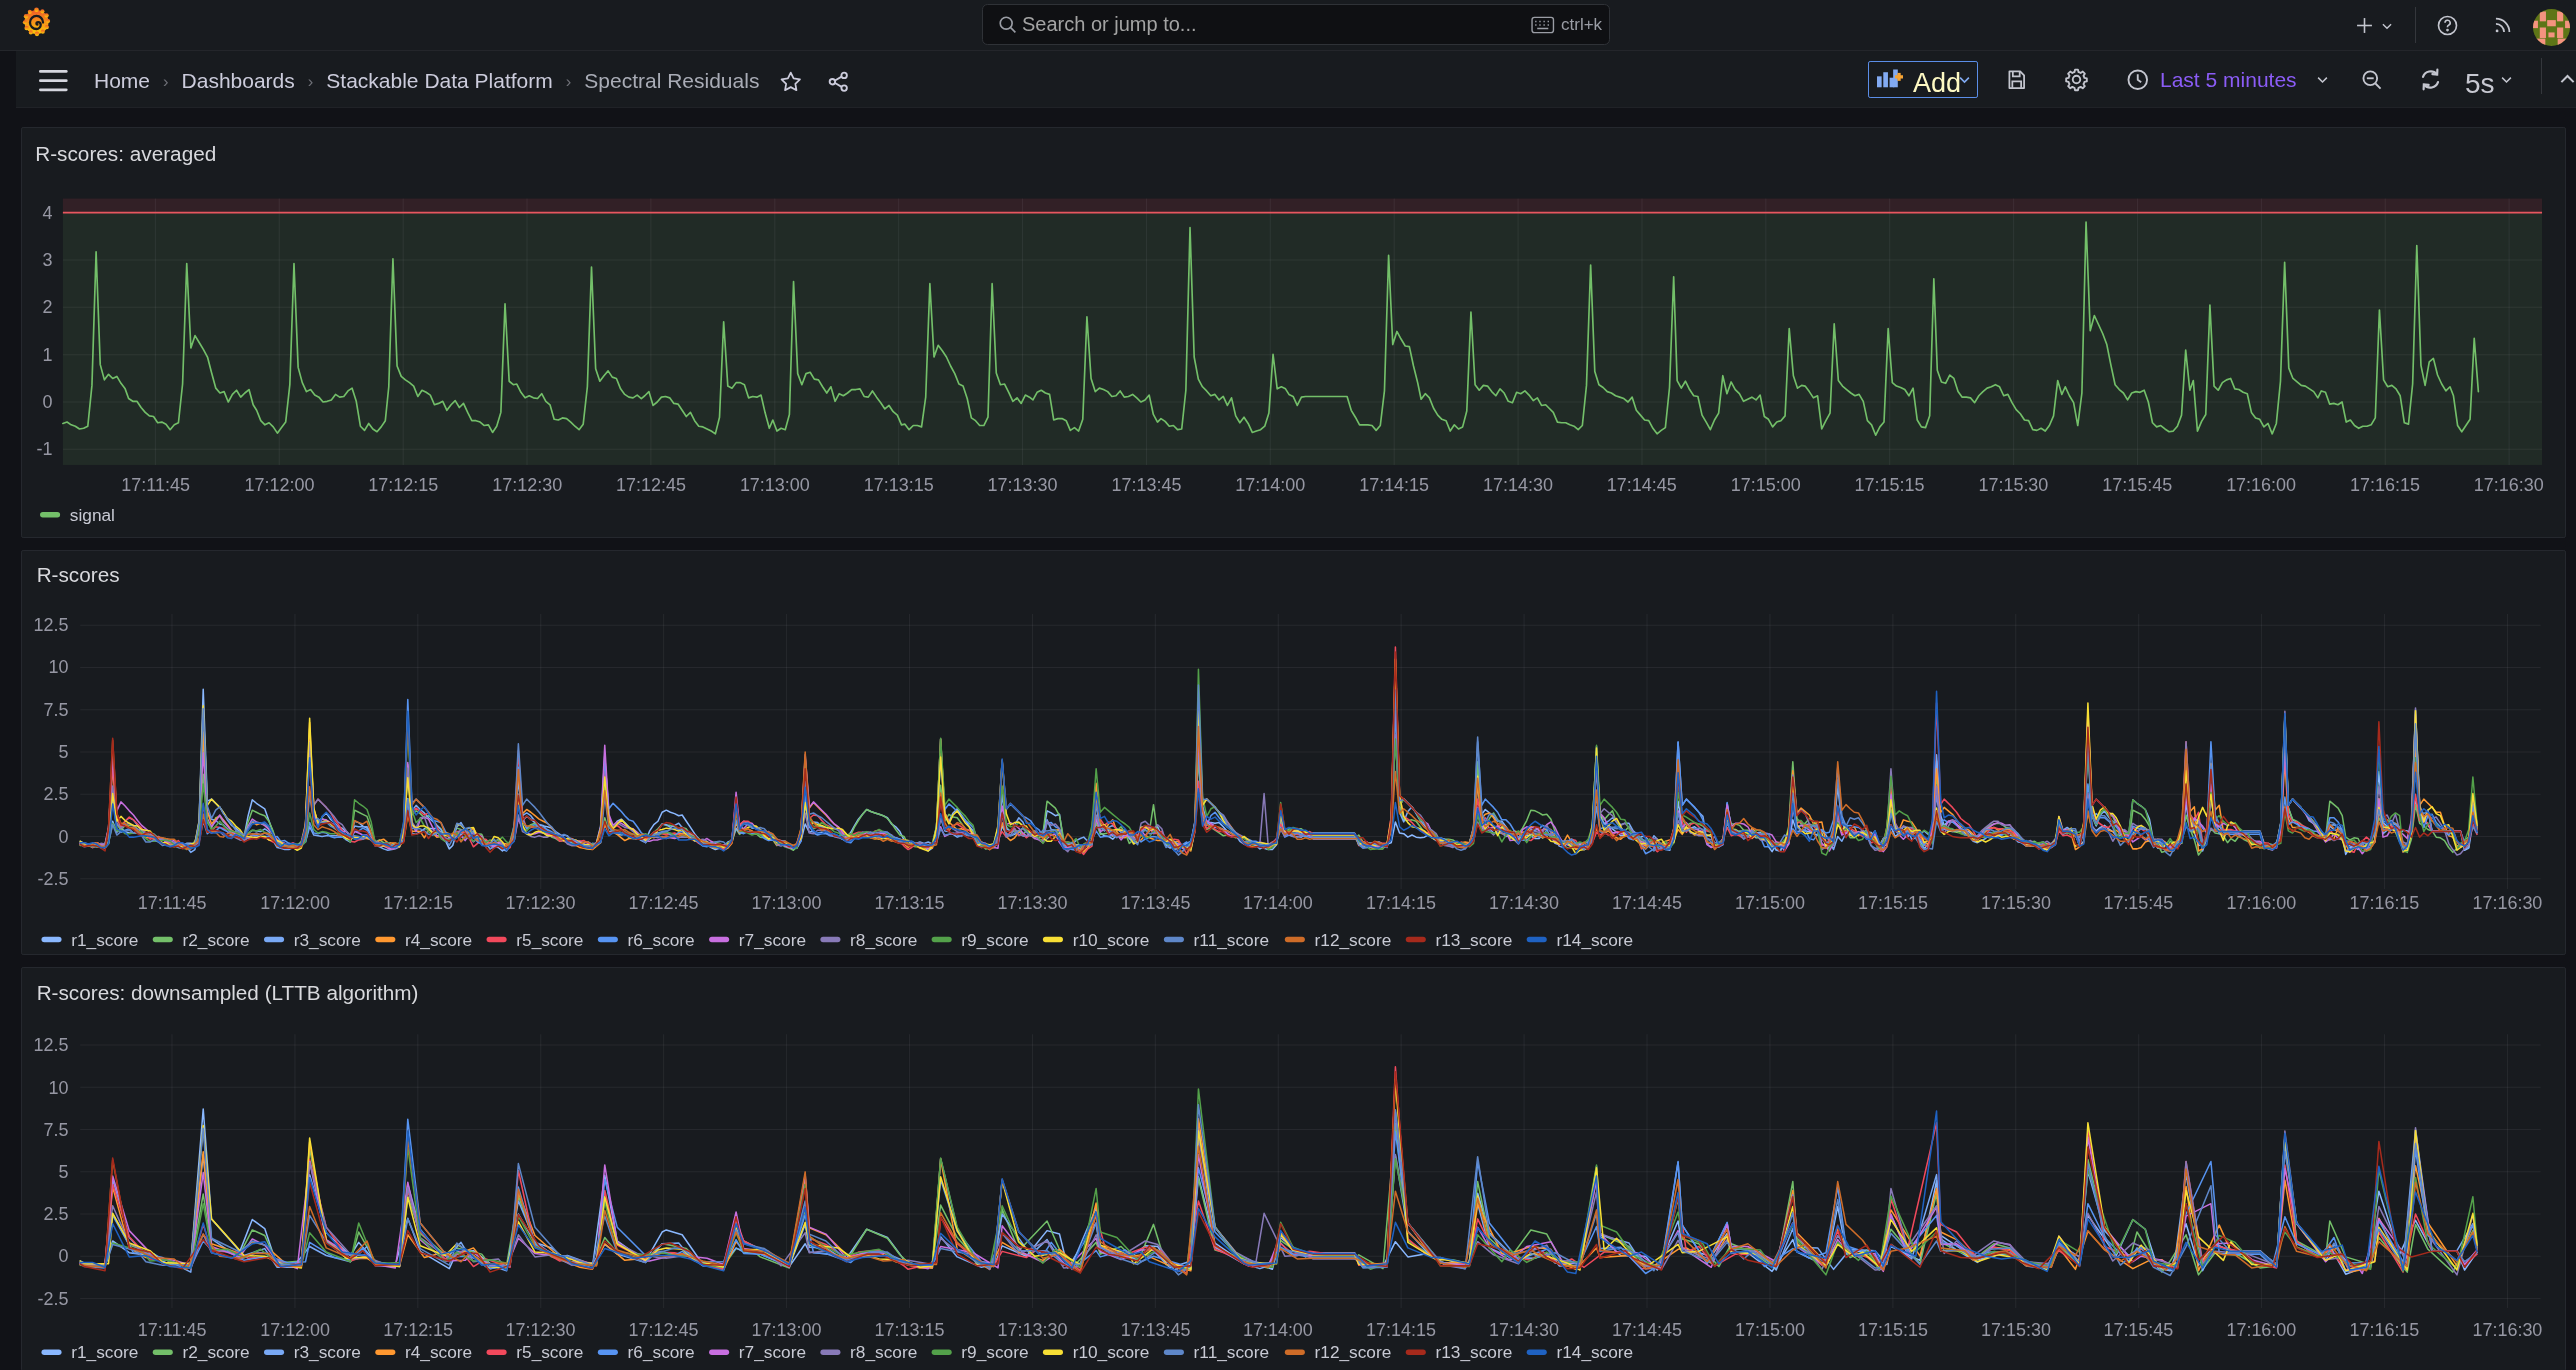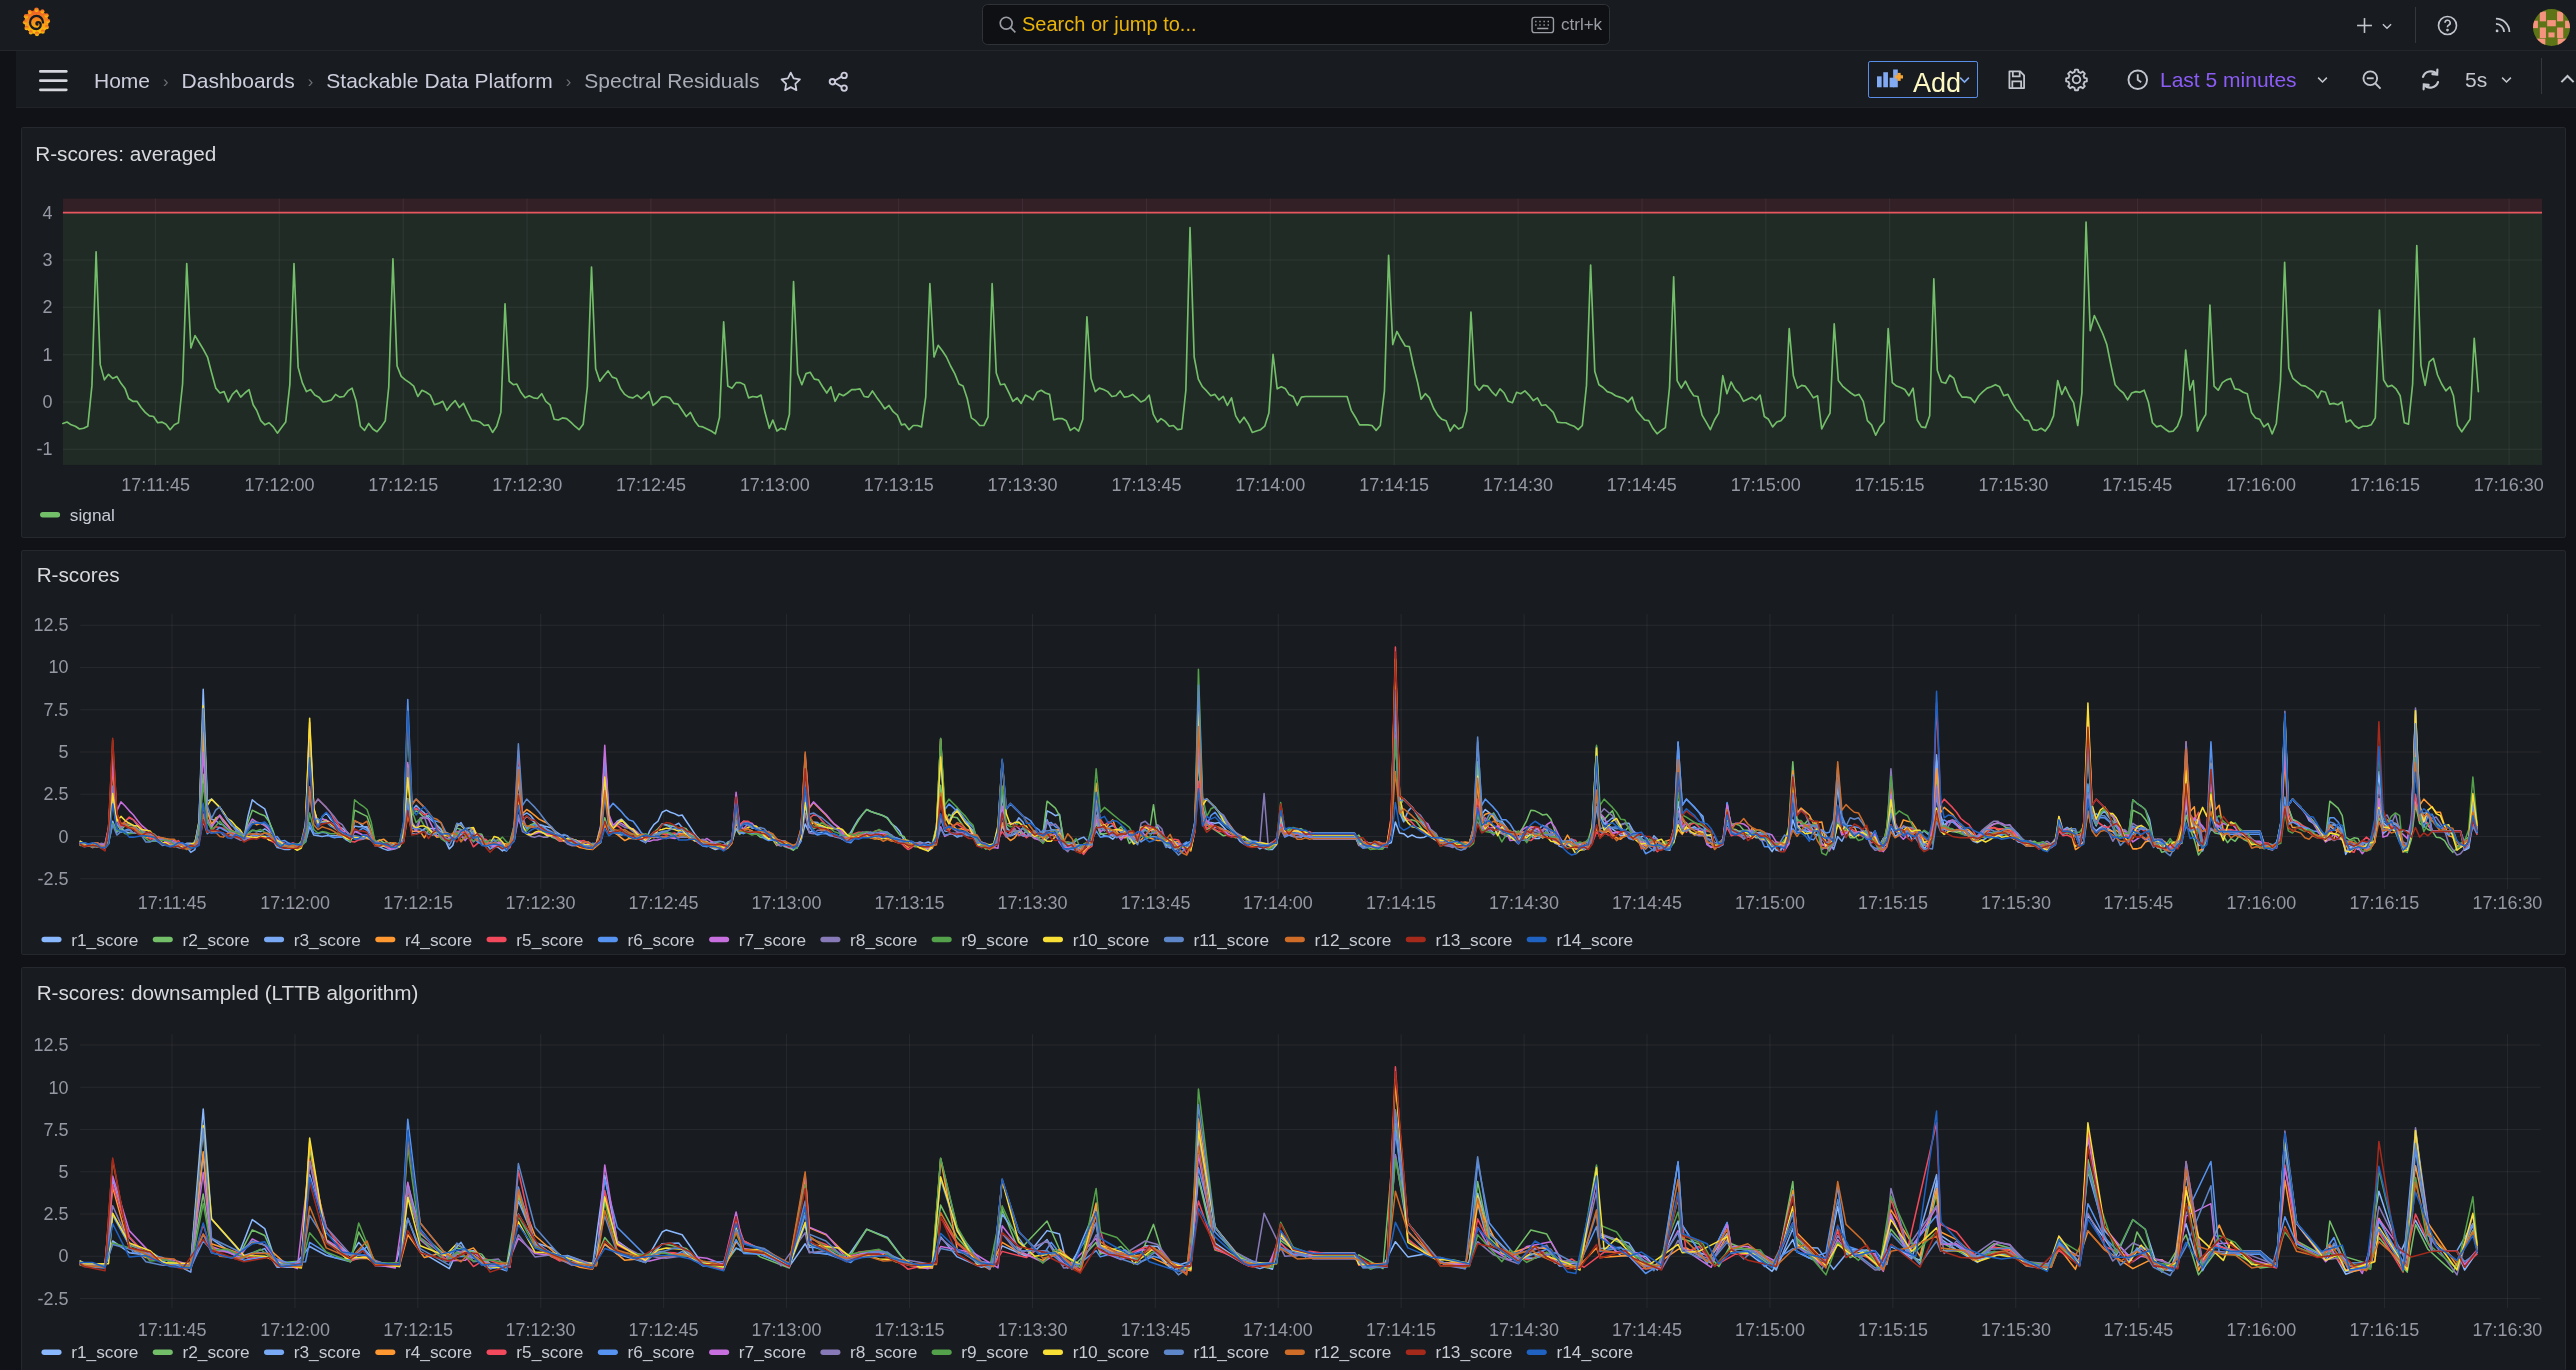--- a/index.html
+++ b/index.html
@@ -30,21 +30,21 @@
         <circle cx="3.3" cy="8.2" r="1.8"></circle>
         <circle cx="6.5" cy="4.6" r="1.7"></circle>
       </g>
 <path fill="none" stroke="#181B1F" stroke-width="1.9" stroke-linecap="round" d="M17.4 13.4 a5.4 5.4 0 1 0 -5.4 5.4 a3.5 3.5 0 0 0 3.5-3.5 a2.2 2.2 0 0 0 -2.2-2.2 a1.35 1.35 0 0 0 -1.35 1.35 a0.8 0.8 0 0 0 0.8 0.8"></path>
 </svg>
     <div style="position:absolute;left:982px;top:3.5px;width:628px;height:41px;background:#0F1013;border:1px solid #2F3237;border-radius:5.5px"></div>
     <svg width="21" height="21" viewBox="0 0 24 24" style="position:absolute;left:997px;top:14px" fill="none" stroke="#9A9DA5" stroke-width="1.9">
       <circle cx="10.5" cy="10.5" r="6.8"></circle>
       <line x1="15.6" y1="15.6" x2="21" y2="21"></line>
     </svg>
-    <div style="position:absolute;left:1022px;top:13px;font-size:20px;color:#eab308">Search or jump to...</div>
+    <div style="position:absolute;left:1022px;top:13px;font-size:20px;color:#a3a3a3">Search or jump to...</div>
     <svg width="23.5" height="18" viewBox="0 0 34 26" style="position:absolute;left:1531px;top:16px" fill="none" stroke="#9A9DA5" stroke-width="2">
       <rect x="1.5" y="2" width="31" height="22" rx="3.5"></rect>
       <path d="M6 8h2 M12 8h2 M18 8h2 M24 8h2 M6 13h2 M12 13h2 M18 13h2 M24 13h2 M9 18h16" stroke-width="2.1"></path>
     </svg>
     <div style="position:absolute;left:1561px;top:14.5px;font-size:17px;color:#9A9DA5">ctrl+k</div>
     <svg width="21" height="21" viewBox="0 0 24 24" style="position:absolute;left:2354px;top:14.5px" stroke="#C4C6CF" stroke-width="1.8" fill="none">
       <line x1="12" y1="3.5" x2="12" y2="20.5"></line>
       <line x1="3.5" y1="12" x2="20.5" y2="12"></line>
     </svg>
     <svg width="14" height="14" viewBox="0 0 24 24" style="position:absolute;left:2380px;top:18.7px" stroke="#C4C6CF" stroke-width="2.4" fill="none">
@@ -141,21 +141,21 @@
       <circle cx="10.5" cy="10.5" r="7"></circle>
       <line x1="15.8" y1="15.8" x2="21" y2="21"></line>
       <line x1="7" y1="10.5" x2="14" y2="10.5"></line>
     </svg>
     <svg width="25" height="25" viewBox="0 0 24 24" style="position:absolute;left:2402px;top:16px" fill="none" stroke="#C4C6CF" stroke-width="2.1" stroke-linecap="round">
       <path d="M4.8 9.5 a7.8 7.8 0 0 1 13.3-2.6"></path>
       <polyline points="18.6,2.6 18.4,7.2 13.8,6.9" fill="none"></polyline>
       <path d="M19.2 14.5 a7.8 7.8 0 0 1 -13.3 2.6"></path>
       <polyline points="5.4,21.4 5.6,16.8 10.2,17.1" fill="none"></polyline>
     </svg>
-    <div style="position:absolute;left:2449px;top:17.3px;font-size:21px;color:#C7C8D1">5s</div>
+    <div style="position:absolute;left:2449px;top:17.3px;font-size:28px;color:#C7C8D1">5s</div>
     <svg width="15" height="15" viewBox="0 0 24 24" style="position:absolute;left:2483px;top:21.4px" stroke="#C4C6CF" stroke-width="2.4" fill="none">
       <polyline points="5,9 12,16 19,9"></polyline>
     </svg>
     <div style="position:absolute;left:2525px;top:7px;width:1px;height:36px;background:#34373C"></div>
     <svg width="21" height="21" viewBox="0 0 24 24" style="position:absolute;left:2541px;top:18px" stroke="#C4C6CF" stroke-width="2.4" fill="none">
       <polyline points="5,15 12,8 19,15"></polyline>
     </svg>
   </div>
 <div class="panel" style="left:21px;top:127px;width:2545px;height:411px">
     <svg width="2545" height="411" viewBox="30 184 3678 594" style="position:absolute;left:0;top:0">

